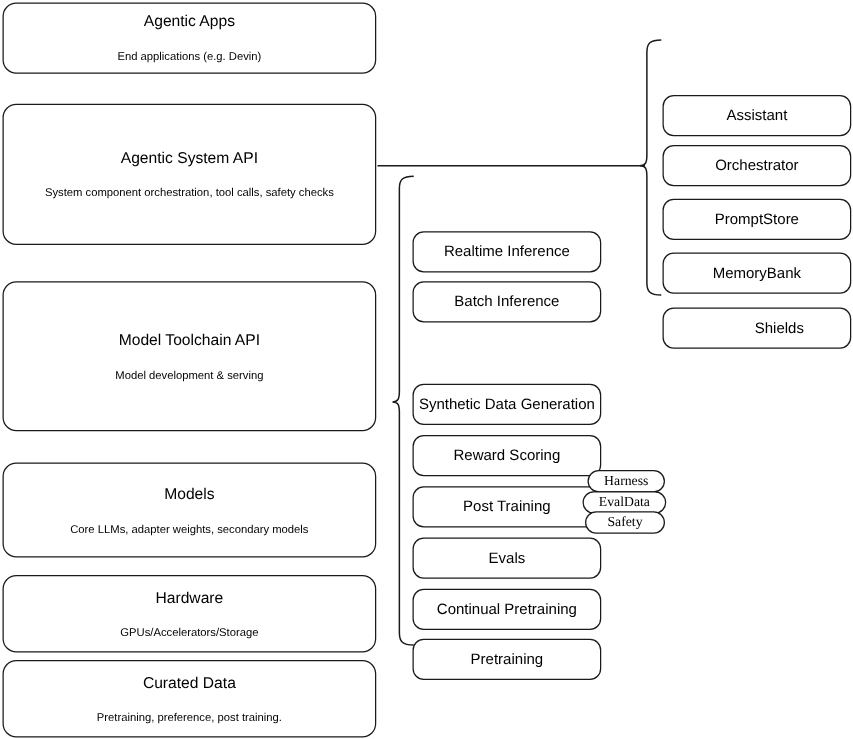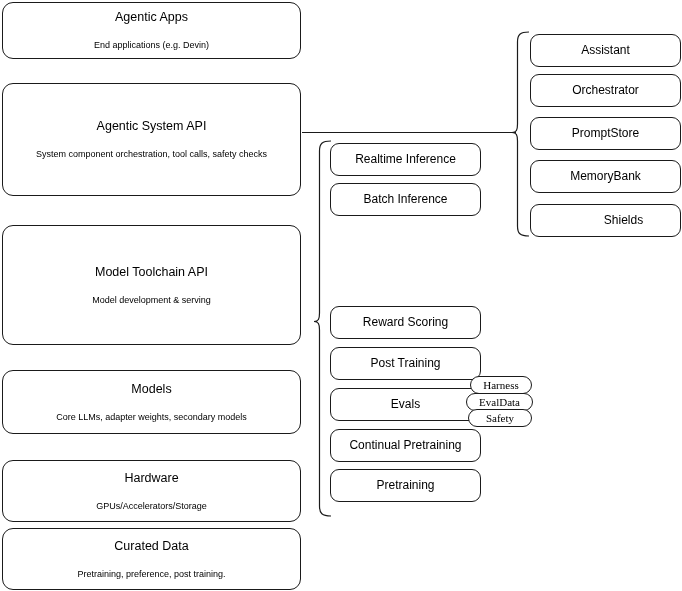--- a/index.html
+++ b/index.html
@@ -48,20 +48,21 @@
   .stack-box .subtitle {
     font-size: 9px;
     line-height: 13px;
     color: #000;
     margin-top: 14px;
   }
 
   
   .cap-box {
     border-radius: 9px;
+    margin-top: 42px;
   }
   .cap-box .cap-label {
     font-size: 12px;
     line-height: 15px;
   }
 
   
   .pill {
     position: absolute;
     box-sizing: border-box;
@@ -107,21 +108,21 @@
   <div class="box stack-box" style="left:2px; top:83px; width:299px; height:113px;">
     <div class="title">Agentic System API</div>
     <div class="subtitle">System component orchestration, tool calls, safety checks</div>
   </div>
 
   <div class="box stack-box" style="left:2px; top:225px; width:299px; height:120px;">
     <div class="title">Model Toolchain API</div>
     <div class="subtitle">Model development &amp; serving</div>
   </div>
 
-  <div class="box stack-box" style="left:2px; top:370px; width:299px; height:64px;">
+  <div class="box stack-box" style="left:2px; top:370px; width:299px; height:76px;">
     <div class="title">Models</div>
     <div class="subtitle">Core LLMs, adapter weights, secondary models</div>
   </div>
 
   <div class="box stack-box" style="left:2px; top:460px; width:299px; height:62px;">
     <div class="title">Hardware</div>
     <div class="subtitle">GPUs/Accelerators/Storage</div>
   </div>
 
   <div class="box stack-box" style="left:2px; top:528px; width:299px; height:62px;">
@@ -152,20 +153,23 @@
 
   <div class="box cap-box" style="left:330px; top:143px; width:151px; height:33px; z-index:3;">
     <div class="cap-label">Realtime Inference</div>
   </div>
 
   <div class="box cap-box" style="left:330px; top:183px; width:151px; height:33px; z-index:3;">
     <div class="cap-label">Batch Inference</div>
   </div>
 
 
+  <div class="box cap-box" style="left:330px; top:265px; width:151px; height:33px; z-index:3;">
+    <div class="cap-label">Synthetic Data Generation</div>
+  </div>
 
   <div class="box cap-box" style="left:330px; top:306px; width:151px; height:33px; z-index:3;">
     <div class="cap-label">Reward Scoring</div>
   </div>
 
   <div class="box cap-box" style="left:330px; top:347px; width:151px; height:33px; z-index:3;">
     <div class="cap-label">Post Training</div>
   </div>
 
   <div class="box cap-box" style="left:330px; top:388px; width:151px; height:33px; z-index:3;">

